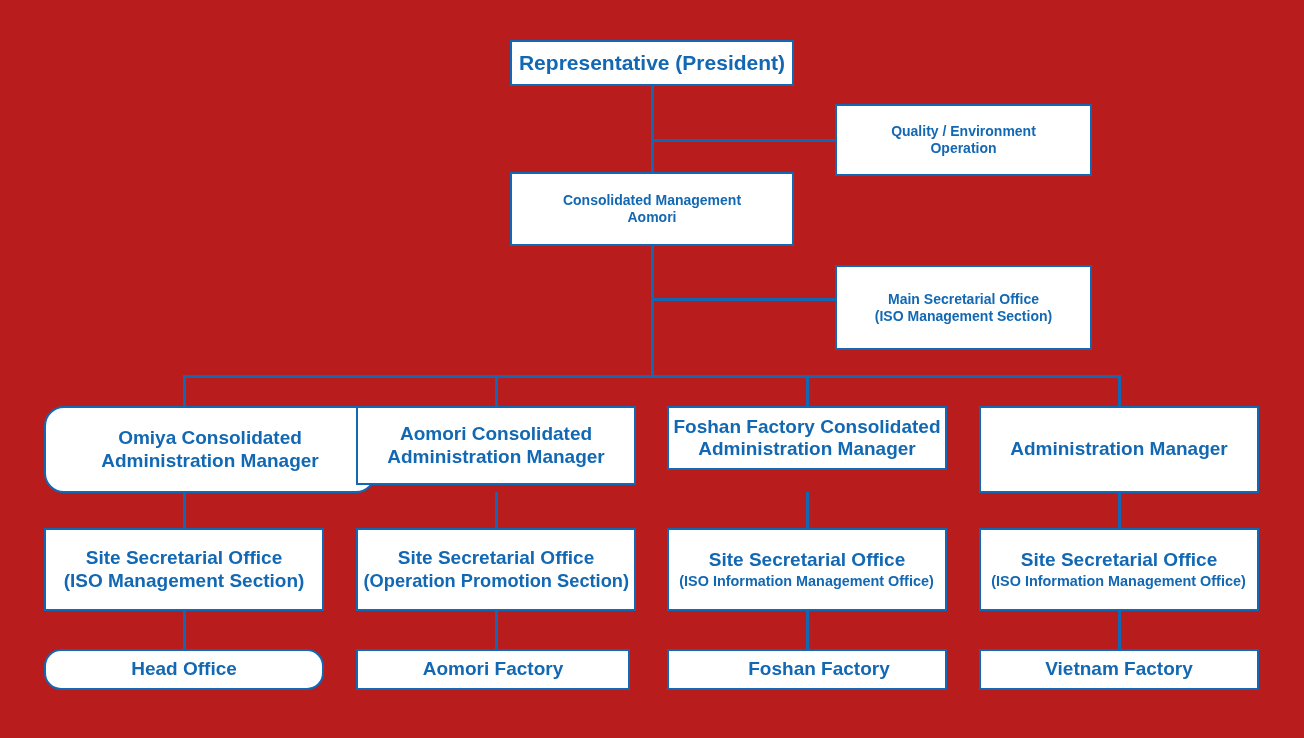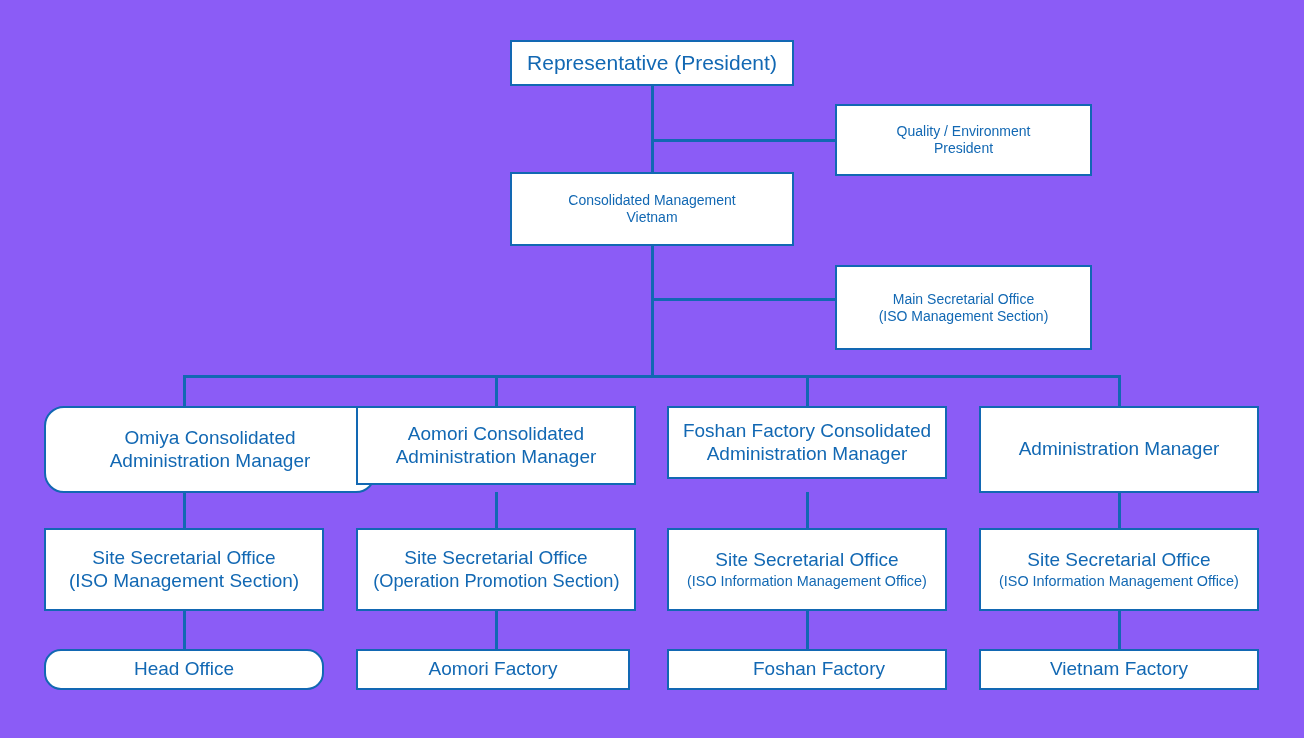--- a/index.html
+++ b/index.html
@@ -8,22 +8,23 @@
     padding: 0;
     background: #ffffff;
   }
   body {
     font-family: "Liberation Sans", sans-serif;
   }
   #chart-root {
     position: relative;
     width: 1304px;
     height: 738px;
-    background: #8b5cf6;
+    background: #b91c1c;
     overflow: hidden;
+    font-weight: bold;
   }
   
   .node {
     position: absolute;
     box-sizing: border-box;
     border: 2px solid #1268b3;
     background: #ffffff;
     color: #1268b3;
     display: flex;
     flex-direction: column;
@@ -84,26 +85,26 @@
   <div class="ln vl" style="left:495px; top:610px; height:39px;"></div>
   <div class="ln vl" style="left:806px; top:610px; height:39px;"></div>
   <div class="ln vl" style="left:1118px; top:610px; height:39px;"></div>
 
   <div class="node" style="left:510px; top:40px; width:284px; height:46px;">
     <span class="ttl fs-lg">Representative (President)</span>
   </div>
 
   <div class="node" style="left:835px; top:104px; width:257px; height:72px;">
     <span class="ttl fs-md">Quality / Environment</span>
-    <span class="ttl fs-md">President</span>
+    <span class="ttl fs-md">Operation</span>
   </div>
 
   <div class="node" style="left:510px; top:172px; width:284px; height:74px;">
     <span class="ttl fs-md">Consolidated Management</span>
-    <span class="ttl fs-md">Vietnam</span>
+    <span class="ttl fs-md">Aomori</span>
   </div>
 
   <div class="node" style="left:835px; top:265px; width:257px; height:85px;">
     <span class="ttl fs-md">Main Secretarial Office</span>
     <span class="sub fs-md">(ISO Management Section)</span>
   </div>
 
   <div class="node" style="left:44px; top:406px; width:332px; height:87px;border-radius:20px;">
     <span class="ttl fs-sm">Omiya Consolidated</span>
     <span class="ttl fs-sm">Administration Manager</span>
@@ -125,21 +126,21 @@
 
   <div class="node" style="left:356px; top:528px; width:280px; height:83px;">
     <span class="ttl fs-sm">Site Secretarial Office</span>
     <span class="sub fs-sm cond">(Operation Promotion Section)</span>
   </div>
 
   <div class="node" style="left:356px; top:649px; width:274px; height:41px;">
     <span class="ttl fs-sm">Aomori Factory</span>
   </div>
 
-  <div class="node" style="left:667px; top:406px; width:280px; height:73px;">
+  <div class="node" style="left:667px; top:406px; width:280px; height:64px;">
     <span class="ttl fs-sm">Foshan Factory Consolidated</span>
     <span class="ttl fs-sm">Administration Manager</span>
   </div>
 
   <div class="node" style="left:667px; top:528px; width:280px; height:83px;">
     <span class="ttl fs-sm">Site Secretarial Office</span>
     <span class="sub fs-xs cond">(ISO Information Management Office)</span>
   </div>
 
   <div class="node" style="left:667px; top:649px; width:280px; height:41px;padding-left:24px;">

